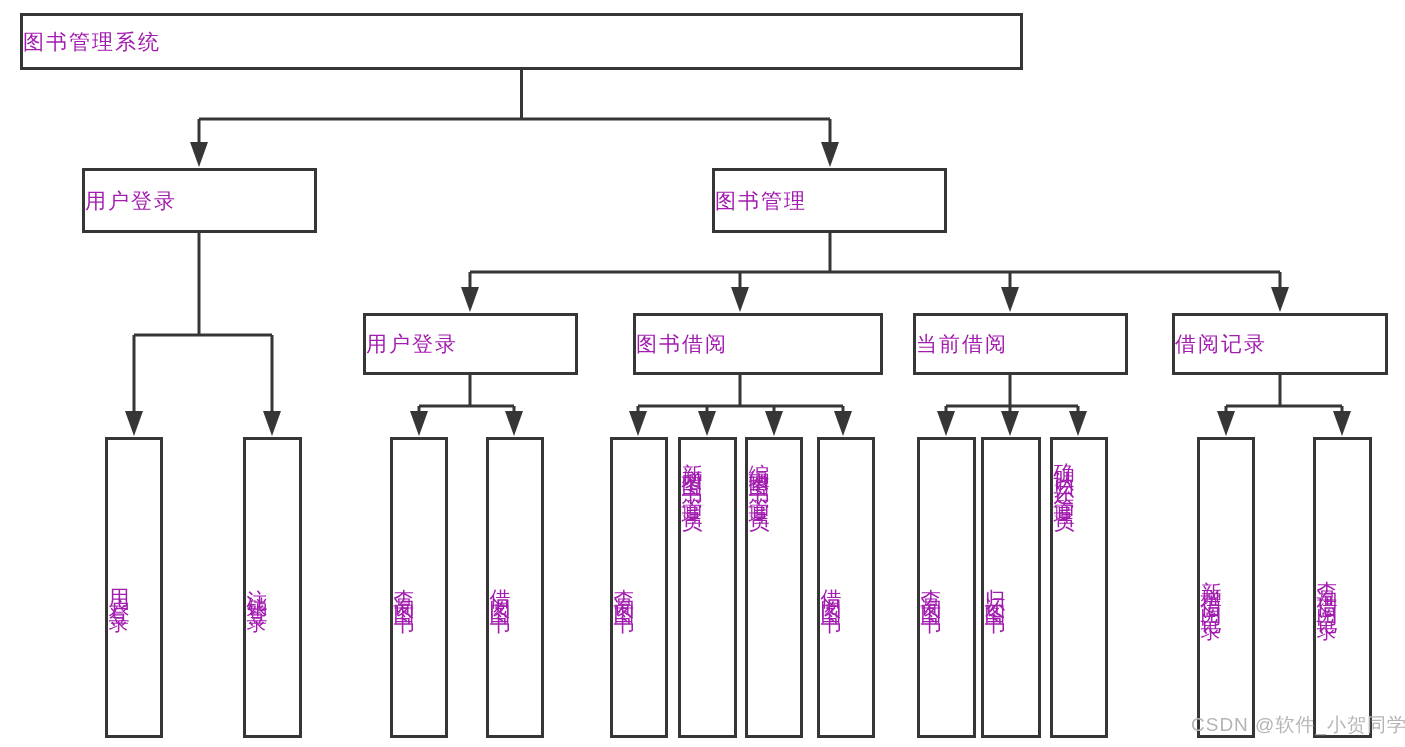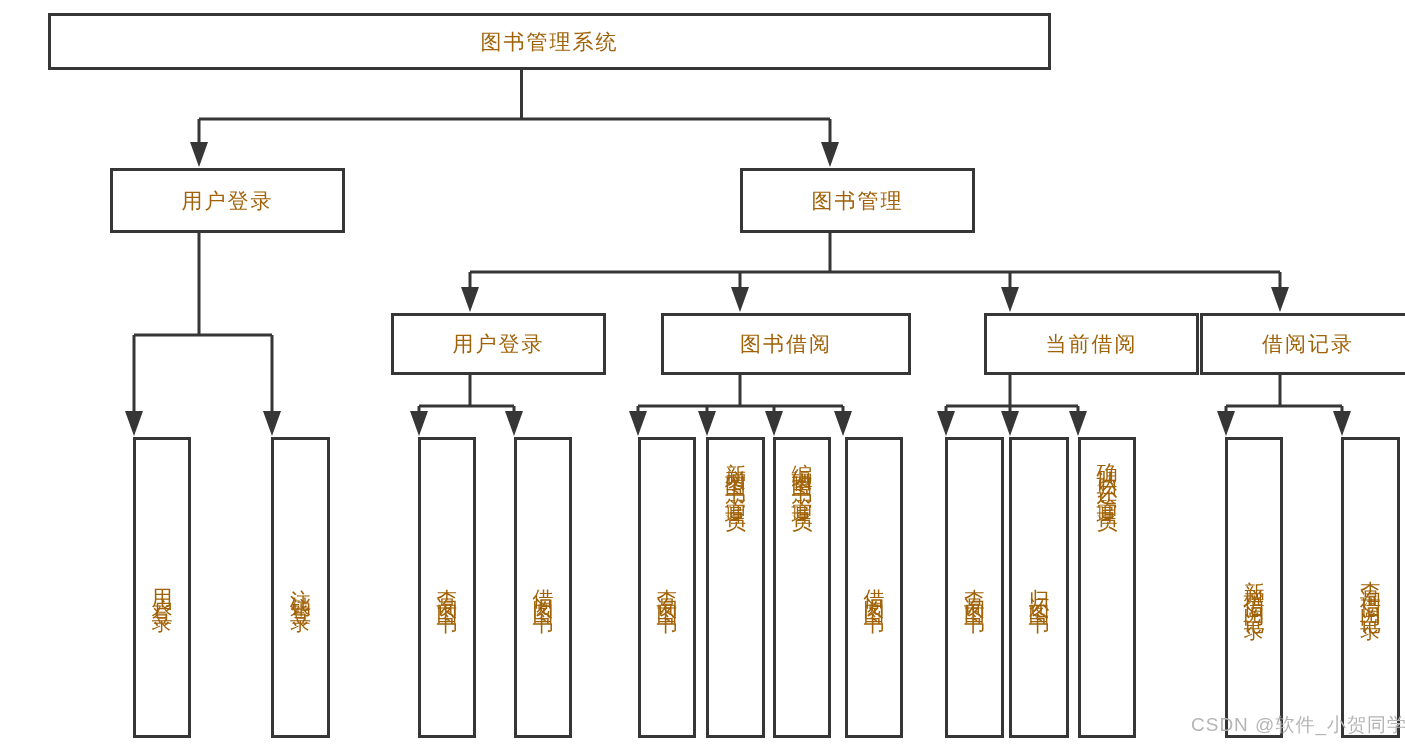--- a/index.html
+++ b/index.html
@@ -16,24 +16,23 @@
     left: 0; top: 0;
     z-index: 1;
   }
   .box {
     position: absolute;
     box-sizing: border-box;
     border: 3px solid #363636;
     background: #ffffff;
     display: flex;
     align-items: center;
-    justify-content: center;
-    color: #a16207;
+    justify-content: flex-start;
+    color: #a21caf;
     z-index: 2;
-    margin-left: 28px;
   }
   .h-label {
     font-size: 21px;
     letter-spacing: 2px;
     white-space: nowrap;
   }
   .root  { left: 20px;  top: 13px;  width: 1003px; height: 57px; }
   .lvl2  { top: 168px; height: 65px; width: 235px; }
   .mid   { top: 313px; height: 62px; }
   .leaf  { top: 437px; height: 301px; }
@@ -106,21 +105,21 @@
   <div class="box lvl2" style="left:712px;">
     <span class="h-label">图书管理</span>
   </div>
 
   <div class="box mid" style="left:363px;width:215px;">
     <span class="h-label">用户登录</span>
   </div>
   <div class="box mid" style="left:633px;width:250px;">
     <span class="h-label">图书借阅</span>
   </div>
-  <div class="box mid" style="left:956px;width:215px;">
+  <div class="box mid" style="left:913px;width:215px;">
     <span class="h-label">当前借阅</span>
   </div>
   <div class="box mid" style="left:1172px;width:216px;">
     <span class="h-label">借阅记录</span>
   </div>
 
   <div class="box leaf" style="left:105px;width:58px;">
     <span class="v-label">用户登录</span>
   </div>
   <div class="box leaf" style="left:243px;width:59px;">

